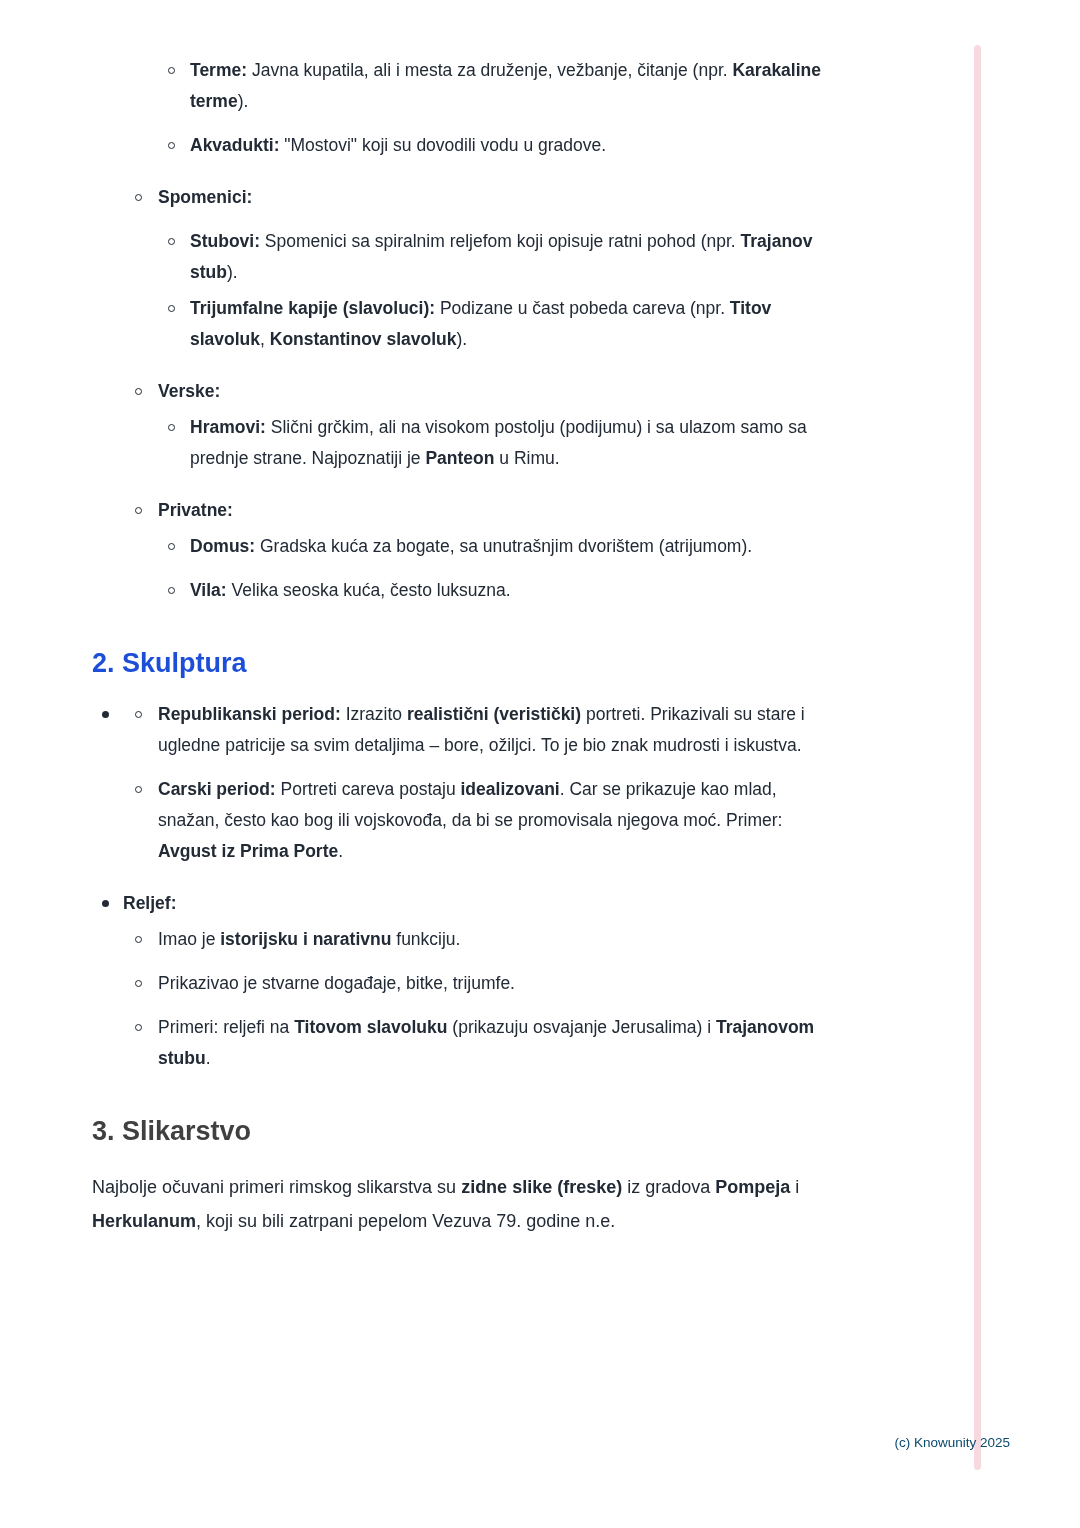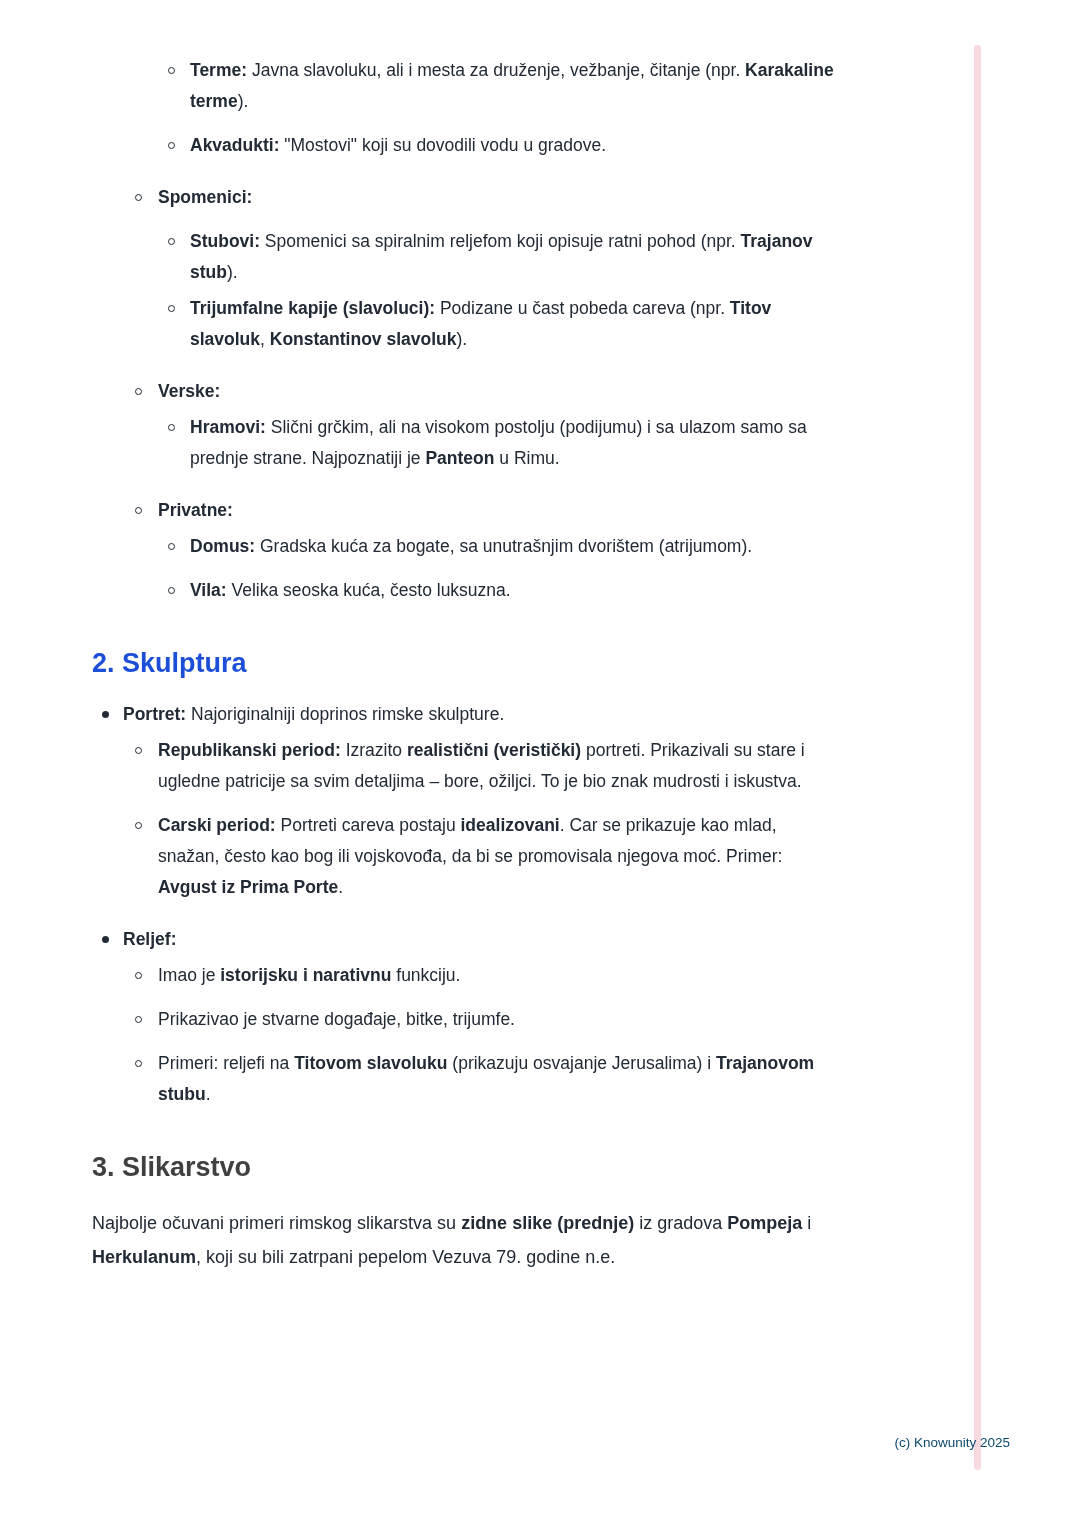--- a/index.html
+++ b/index.html
@@ -73,39 +73,39 @@
     color: #0c4a6e;
     z-index: 1;
   }
 </style>
 </head>
 <body>
 
 <div class="page">
   <div class="doc">
       <div class="list">
-        <div class="li lvl3"><span class="marker circle"></span><span><strong>Terme:</strong><span> Javna slavoluku, ali i mesta za druženje, vežbanje, čitanje (npr. </span><strong>Karakaline terme</strong><span>).</span></span></div>
+        <div class="li lvl3"><span class="marker circle"></span><span><strong>Terme:</strong><span> Javna kupatila, ali i mesta za druženje, vežbanje, čitanje (npr. </span><strong>Karakaline terme</strong><span>).</span></span></div>
         <div class="li lvl3"><span class="marker circle"></span><span><strong>Akvadukti:</strong><span> "Mostovi" koji su dovodili vodu u gradove.</span></span></div>
         <div class="li lvl2 group"><span class="marker circle"></span><span><strong>Spomenici:</strong></span></div>
         <div class="li lvl3"><span class="marker circle"></span><span><strong>Stubovi:</strong><span> Spomenici sa spiralnim reljefom koji opisuje ratni pohod (npr. </span><strong>Trajanov stub</strong><span>).</span></span></div>
         <div class="li lvl3 child"><span class="marker circle"></span><span><strong>Trijumfalne kapije (slavoluci):</strong><span> Podizane u čast pobeda careva (npr. </span><strong>Titov slavoluk</strong><span>, </span><strong>Konstantinov slavoluk</strong><span>).</span></span></div>
         <div class="li lvl2 group"><span class="marker circle"></span><span><strong>Verske:</strong></span></div>
         <div class="li lvl3 child"><span class="marker circle"></span><span><strong>Hramovi:</strong><span> Slični grčkim, ali na visokom postolju (podijumu) i sa ulazom samo sa prednje strane. Najpoznatiji je </span><strong>Panteon</strong><span> u Rimu.</span></span></div>
         <div class="li lvl2 group"><span class="marker circle"></span><span><strong>Privatne:</strong></span></div>
         <div class="li lvl3 child"><span class="marker circle"></span><span><strong>Domus:</strong><span> Gradska kuća za bogate, sa unutrašnjim dvorištem (atrijumom).</span></span></div>
         <div class="li lvl3"><span class="marker circle"></span><span><strong>Vila:</strong><span> Velika seoska kuća, često luksuzna.</span></span></div>
       </div>
       <h2 class="heading" style="color: #1d4ed8;">2. Skulptura</h2>
       <div class="list">
-        <div class="li lvl1"><span class="marker disc"></span><span><strong>Portret:</strong><span> Najoriginalniji doprinos rimske skulpture.</span></span></div>
+        <div class="li lvl1"><span class="marker disc"></span></div>
         <div class="li lvl2 child"><span class="marker circle"></span><span><strong>Republikanski period:</strong><span> Izrazito </span><strong>realistični (veristički)</strong><span> portreti. Prikazivali su stare i ugledne patricije sa svim detaljima – bore, ožiljci. To je bio znak mudrosti i iskustva.</span></span></div>
         <div class="li lvl2"><span class="marker circle"></span><span><strong>Carski period:</strong><span> Portreti careva postaju </span><strong>idealizovani</strong><span>. Car se prikazuje kao mlad, snažan, često kao bog ili vojskovođa, da bi se promovisala njegova moć. Primer: </span><strong>Avgust iz Prima Porte</strong><span>.</span></span></div>
         <div class="li lvl1 group"><span class="marker disc"></span><span><strong>Reljef:</strong></span></div>
         <div class="li lvl2 child"><span class="marker circle"></span><span><span>Imao je </span><strong>istorijsku i narativnu</strong><span> funkciju.</span></span></div>
         <div class="li lvl2"><span class="marker circle"></span><span><span>Prikazivao je stvarne događaje, bitke, trijumfe.</span></span></div>
         <div class="li lvl2"><span class="marker circle"></span><span><span>Primeri: reljefi na </span><strong>Titovom slavoluku</strong><span> (prikazuju osvajanje Jerusalima) i </span><strong>Trajanovom stubu</strong><span>.</span></span></div>
       </div>
       <h2 class="heading" style="color: #404040;">3. Slikarstvo</h2>
-      <p class="para"><span>Najbolje očuvani primeri rimskog slikarstva su </span><strong>zidne slike (prednje)</strong><span> iz gradova </span><strong>Pompeja</strong><span> i </span><strong>Herkulanum</strong><span>, koji su bili zatrpani pepelom Vezuva 79. godine n.e.</span></p>
+      <p class="para"><span>Najbolje očuvani primeri rimskog slikarstva su </span><strong>zidne slike (freske)</strong><span> iz gradova </span><strong>Pompeja</strong><span> i </span><strong>Herkulanum</strong><span>, koji su bili zatrpani pepelom Vezuva 79. godine n.e.</span></p>
     </div>
   <div class="accent-bar" style="background: rgb(249, 217, 224);"></div>
   <div class="footer">(c) Knowunity 2025</div>
 </div>
 
 </body></html>

